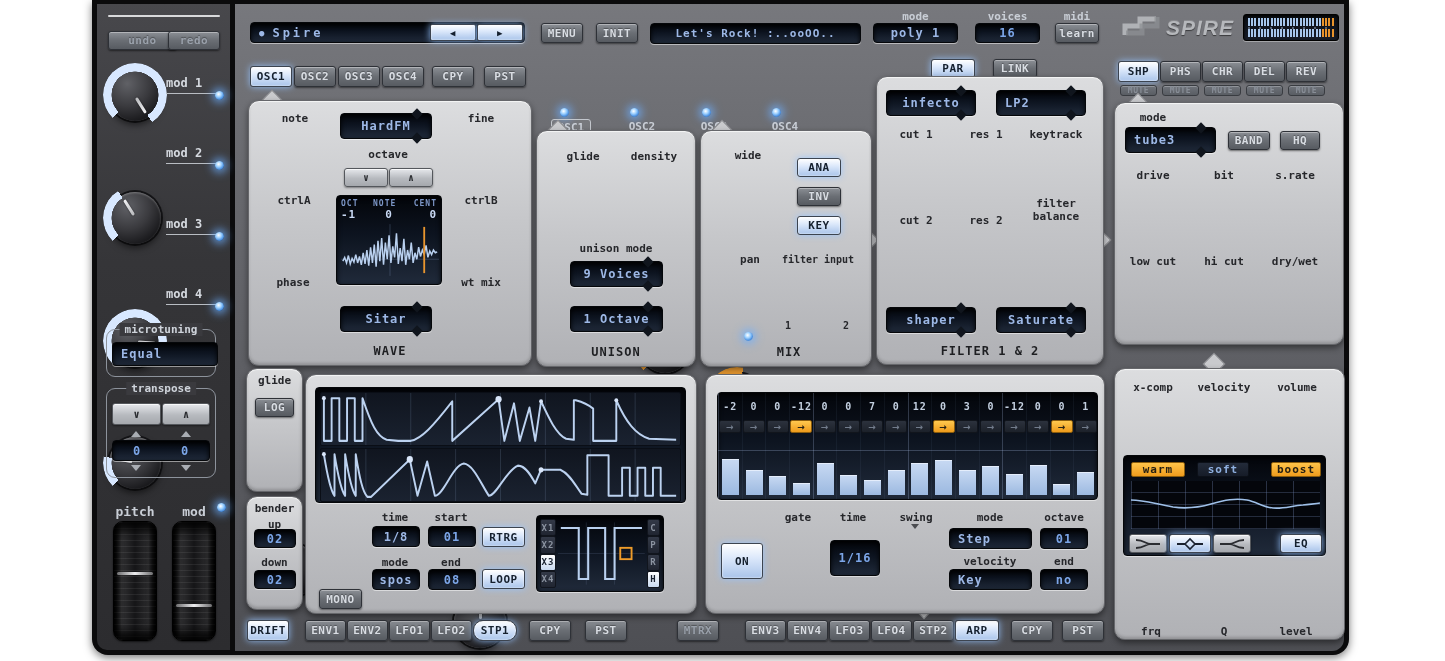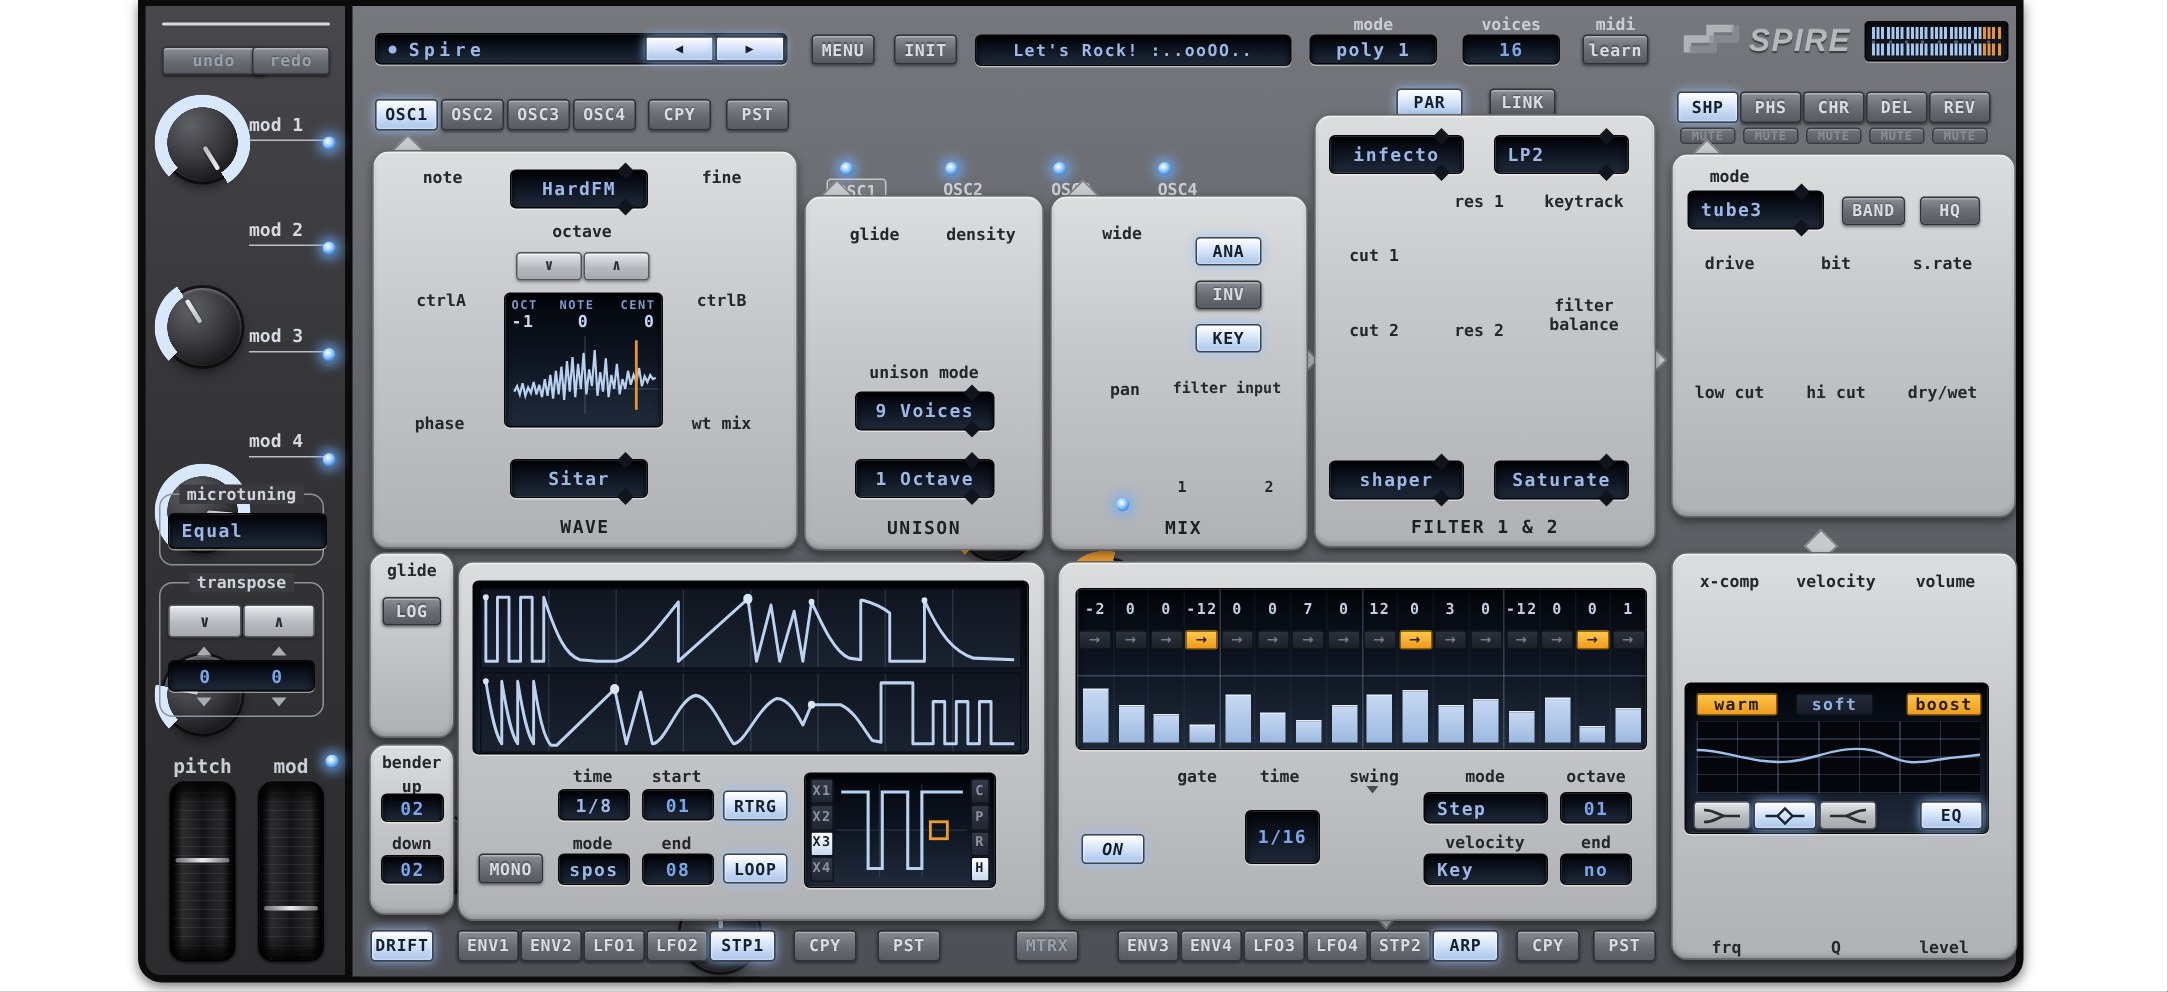--- a/index.html
+++ b/index.html
@@ -402,21 +402,21 @@
   <i class="led" style="left:744px;top:332px;"></i>
   <div class="abs tt" style="left:764px;top:345px;width:50px;">MIX</div>
 
   <div class="abs p" style="left:876px;top:76px;width:228px;height:289px;z-index:0;"></div>
   <div class="abs d sel" style="left:886px;top:90px;width:90px;height:26px;">
       <span>infecto</span>
     </div>
   <div class="abs d sel dl" style="left:996px;top:90px;width:90px;height:26px;">
       <span>LP2</span>
     </div>
-  <div class="abs lb" style="left:890px;top:128px;width:52px;margin-top:36px;">cut 1</div>
+  <div class="abs lb" style="left:890px;top:128px;width:52px;">cut 1</div>
 
   <div class="abs lb" style="left:960px;top:128px;width:52px;">res 1</div>
 
   <div class="abs lb" style="left:1026px;top:128px;width:60px;">keytrack</div>
 
   <div class="abs lb" style="left:1030px;top:197px;width:52px;">filter</div>
   <div class="abs lb" style="left:1026px;top:210px;width:60px;">balance</div>
   <div class="abs lb" style="left:890px;top:214px;width:52px;">cut 2</div>
 
   <div class="abs lb" style="left:960px;top:214px;width:52px;">res 2</div>
@@ -480,21 +480,21 @@
           <circle cx="3" cy="5" r="2" fill="#d9e6fa"></circle>
       </svg>
     </div>
   </div>
 
   <div class="abs lb" style="left:368px;top:511px;width:54px;z-index:1;">time</div>
   <div class="abs d" style="left:372px;top:526px;width:48px;height:21px;z-index:1;text-align:center;">1/8</div>
   <div class="abs lb" style="left:424px;top:511px;width:54px;z-index:1;">start</div>
   <div class="abs d num" style="left:428px;top:526px;width:48px;height:21px;z-index:1;">01</div>
   <div class="abs b on" style="left:482px;top:527px;width:43px;height:20px;z-index:1;">RTRG</div>
-  <div class="abs b" style="left:319px;top:569px;width:43px;height:20px;z-index:1;">MONO</div>
+  <div class="abs b" style="left:319px;top:589px;width:43px;height:20px;z-index:1;">MONO</div>
   <div class="abs lb" style="left:368px;top:556px;width:54px;z-index:1;">mode</div>
   <div class="abs d" style="left:372px;top:569px;width:48px;height:21px;z-index:1;">spos</div>
   <div class="abs lb" style="left:424px;top:556px;width:54px;z-index:1;">end</div>
   <div class="abs d num" style="left:428px;top:569px;width:48px;height:21px;z-index:1;">08</div>
   <div class="abs b on" style="left:482px;top:569px;width:43px;height:20px;z-index:1;">LOOP</div>
 
   <div class="abs d" style="left:536px;top:515px;width:128px;height:77px;z-index:1;padding:3px;align-items:stretch;justify-content:flex-start;">
     <div style="width:17px;display:flex;flex-direction:column;justify-content:space-between;">
       <div class="mx" style="height:16px;">X1</div>
       <div class="mx" style="height:16px;">X2</div>
@@ -657,21 +657,21 @@
           <div class="arp-a">
             <span>→</span>
           </div>
           <div class="arp-bz">
             <div class="arp-bar" style="height:52%"></div>
           </div>
         </div>
       </div>
     <div style="position:absolute;left:0;right:0;top:57px;height:1px;background:rgba(170,190,230,.28);"></div>
   </div>
-  <div class="abs b on" style="left:721px;top:556px;width:42px;height:20px;z-index:1;font-style:italic;">ON</div>
+  <div class="abs b on" style="left:721px;top:543px;width:42px;height:36px;z-index:1;">ON</div>
   <div class="abs lb" style="left:774px;top:511px;width:48px;z-index:1;">gate</div>
 
   <div class="abs lb" style="left:829px;top:511px;width:48px;z-index:1;">time</div>
   <div class="abs d num" style="left:830px;top:540px;width:50px;height:36px;z-index:1;">1/16</div>
   <div class="abs lb" style="left:892px;top:511px;width:48px;z-index:1;">swing</div>
   <div class="abs tri dn" style="left:911px;top:524px;border-left-width:4px;border-right-width:4px;border-top-width:5px;border-top-color:#4a4c50;z-index:1;"></div>
 
   <div class="abs lb" style="left:966px;top:511px;width:48px;z-index:1;">mode</div>
   <div class="abs d dl" style="left:949px;top:528px;width:83px;height:21px;z-index:1;">Step</div>
   <div class="abs lb" style="left:1036px;top:511px;width:56px;z-index:1;">octave</div>
@@ -720,21 +720,21 @@
 
   <div class="abs lb" style="left:1200px;top:625px;width:48px;z-index:1;">Q</div>
 
   <div class="abs lb" style="left:1272px;top:625px;width:48px;z-index:1;">level</div>
 
   <div class="abs b on" style="left:247px;top:620px;width:42px;height:21px;">DRIFT</div>
   <div class="abs b" style="left:305px;top:620px;width:41px;height:21px;">ENV1</div>
   <div class="abs b" style="left:347px;top:620px;width:41px;height:21px;">ENV2</div>
   <div class="abs b" style="left:389px;top:620px;width:41px;height:21px;">LFO1</div>
   <div class="abs b" style="left:431px;top:620px;width:41px;height:21px;">LFO2</div>
-  <div class="abs b on" style="left:473px;top:620px;width:44px;height:21px;">STP1</div>
+  <div class="abs b on" style="left:473px;top:620px;width:44px;height:21px;border-radius:10px;">STP1</div>
   <div class="abs b" style="left:529px;top:620px;width:42px;height:21px;">CPY</div>
   <div class="abs b" style="left:585px;top:620px;width:42px;height:21px;">PST</div>
   <div class="abs b dim" style="left:677px;top:620px;width:42px;height:21px;">MTRX</div>
 
   <div class="abs b" style="left:745px;top:620px;width:41px;height:21px;">ENV3</div>
   <div class="abs b" style="left:787px;top:620px;width:41px;height:21px;">ENV4</div>
   <div class="abs b" style="left:829px;top:620px;width:41px;height:21px;">LFO3</div>
   <div class="abs b" style="left:871px;top:620px;width:41px;height:21px;">LFO4</div>
   <div class="abs b" style="left:913px;top:620px;width:41px;height:21px;">STP2</div>
   <div class="abs b on" style="left:955px;top:620px;width:44px;height:21px;">ARP</div>

